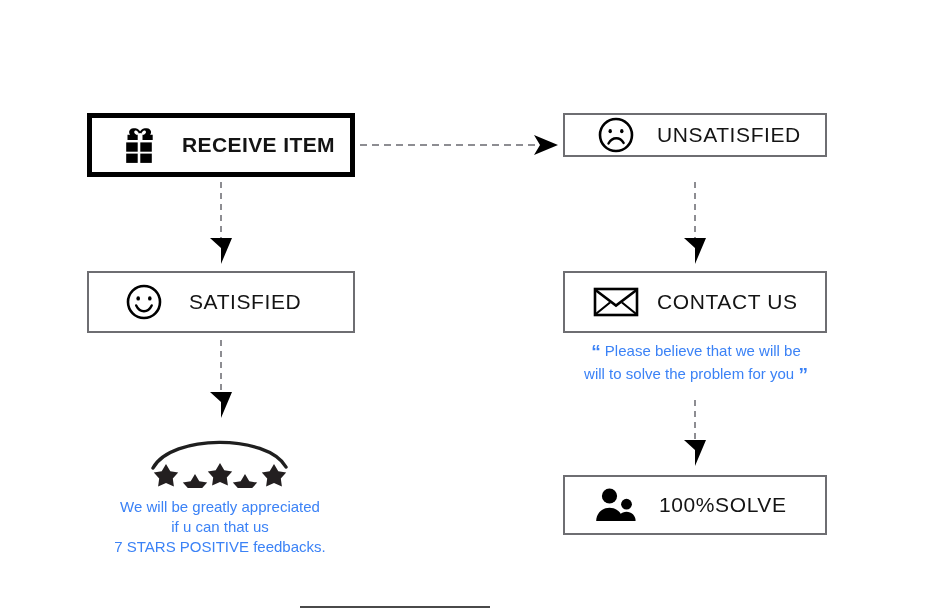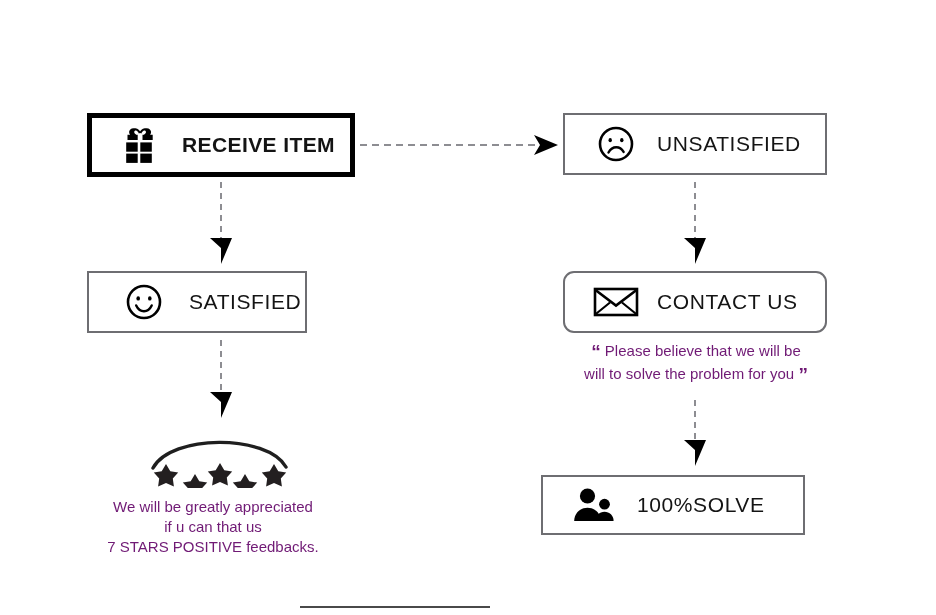--- a/index.html
+++ b/index.html
@@ -48,33 +48,33 @@
   .node.thick .node-label {
     font-weight: bold;
     letter-spacing: 0.4px;
   }
 
   
   #node-receive  { left: 87px;  top: 113px; width: 268px; height: 64px; }
   #node-receive  .node-icon  { width: 62px; margin-left: 16px; }
   #node-receive  .node-label { margin-left: 12px; }
 
-  #node-unsat    { left: 563px; top: 113px; width: 264px; height: 62px; }
+  #node-unsat    { left: 563px; top: 113px; width: 264px; height: 44px; }
   #node-unsat    .node-icon  { width: 58px; margin-left: 22px; }
   #node-unsat    .node-label { margin-left: 12px; }
 
-  #node-sat      { left: 87px;  top: 271px; width: 220px; height: 62px; }
+  #node-sat      { left: 87px;  top: 271px; width: 268px; height: 62px; }
   #node-sat      .node-icon  { width: 58px; margin-left: 26px; }
   #node-sat      .node-label { margin-left: 16px; }
 
-  #node-contact  { left: 563px; top: 271px; width: 264px; height: 62px; border-radius: 11px; }
+  #node-contact  { left: 563px; top: 271px; width: 264px; height: 62px; }
   #node-contact  .node-icon  { width: 58px; margin-left: 22px; }
   #node-contact  .node-label { margin-left: 12px; }
 
-  #node-solve    { left: 541px; top: 475px; width: 264px; height: 60px; }
+  #node-solve    { left: 563px; top: 475px; width: 264px; height: 60px; }
   #node-solve    .node-icon  { width: 58px; margin-left: 22px; }
   #node-solve    .node-label { margin-left: 14px; }
 
   
   .connector {
     position: absolute;
   }
 
   
   #stars-group {
@@ -83,24 +83,24 @@
     top: 428px;
     width: 150px;
     height: 60px;
   }
 
   
   .caption {
     position: absolute;
     text-align: center;
     line-height: 20px;
-    color: #701a75;
+    color: #3b82f6;
   }
   #feedback-caption {
-    left: 68px;
+    left: 75px;
     top: 497px;
     width: 290px;
     font-size: 15px;
   }
   #quote-caption {
     left: 560px;
     top: 340px;
     width: 272px;
     font-size: 15px;
     line-height: 22px;

